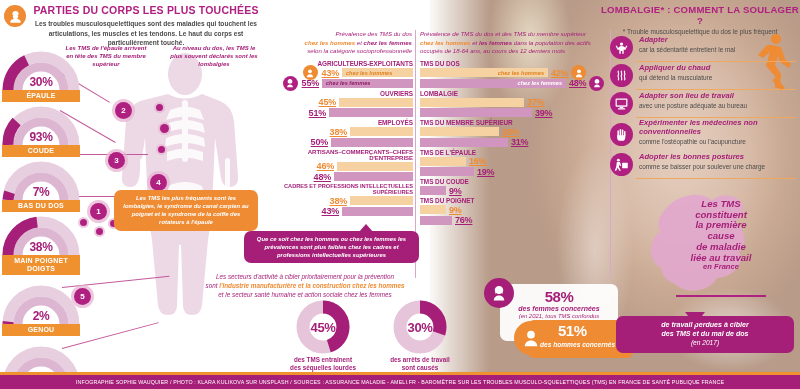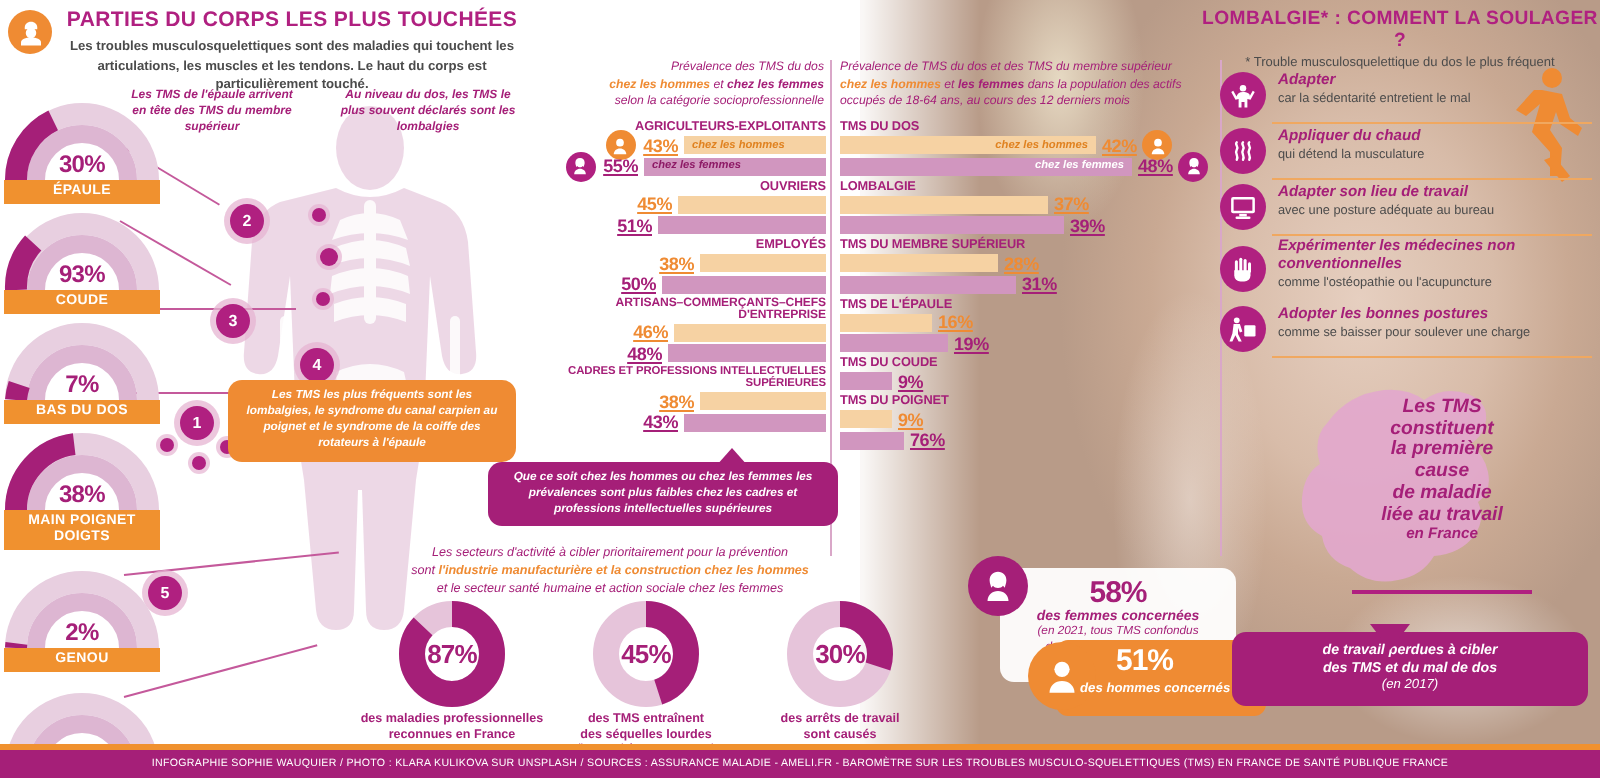--- a/index.html
+++ b/index.html
@@ -563,34 +563,20 @@
   <div style="position:absolute; left:190px; top:272px; width:230px; text-align:center;">
     <div class="caption" style="font-size:6.3px; line-height:1.45;">Les secteurs d'activité à cibler prioritairement pour la prévention</div>
     <div class="caption" style="font-size:6.3px; line-height:1.45;">
       <span>sont </span><span class="hl-o">l'industrie manufacturière et la construction chez les hommes</span>
     </div>
     <div class="caption hl-o" style="font-size:6.3px; line-height:1.45;">et le secteur santé humaine et action sociale chez les femmes</div>
   </div>
 
   <div class="statrow">
 
-    <div class="stat" style="left:0;">
-      <div class="stat-donut">
-        <svg width="54" height="54" viewBox="0 0 54 54">
-          <circle cx="27" cy="27" r="20" fill="none" stroke="#e6c4da" stroke-width="13"></circle>
-          <circle cx="27" cy="27" r="20" fill="none" stroke="#a51f78" stroke-width="13" stroke-dasharray="109.3 125.7" transform="rotate(-90 27 27)"></circle>
-        </svg>
-        <div class="stat-pct">87%</div>
-      </div>
-      <div class="stat-txt">
-        <div>des maladies professionnelles</div>
-        <div>reconnues en France</div>
-        <div>sont des TMS</div>
-      </div>
-    </div>
 
     <div class="stat" style="left:97px;">
       <div class="stat-donut">
         <svg width="54" height="54" viewBox="0 0 54 54">
           <circle cx="27" cy="27" r="20" fill="none" stroke="#e6c4da" stroke-width="13"></circle>
           <circle cx="27" cy="27" r="20" fill="none" stroke="#a51f78" stroke-width="13" stroke-dasharray="56.5 125.7" transform="rotate(-90 27 27)"></circle>
         </svg>
         <div class="stat-pct">45%</div>
       </div>
       <div class="stat-txt">

